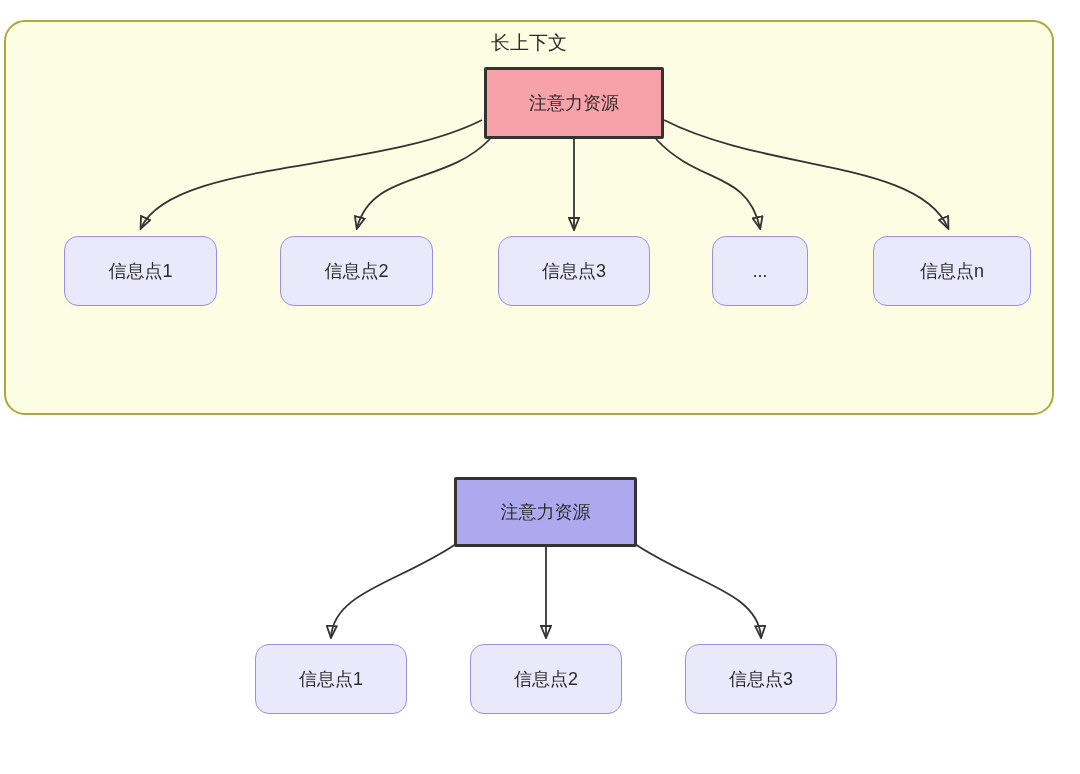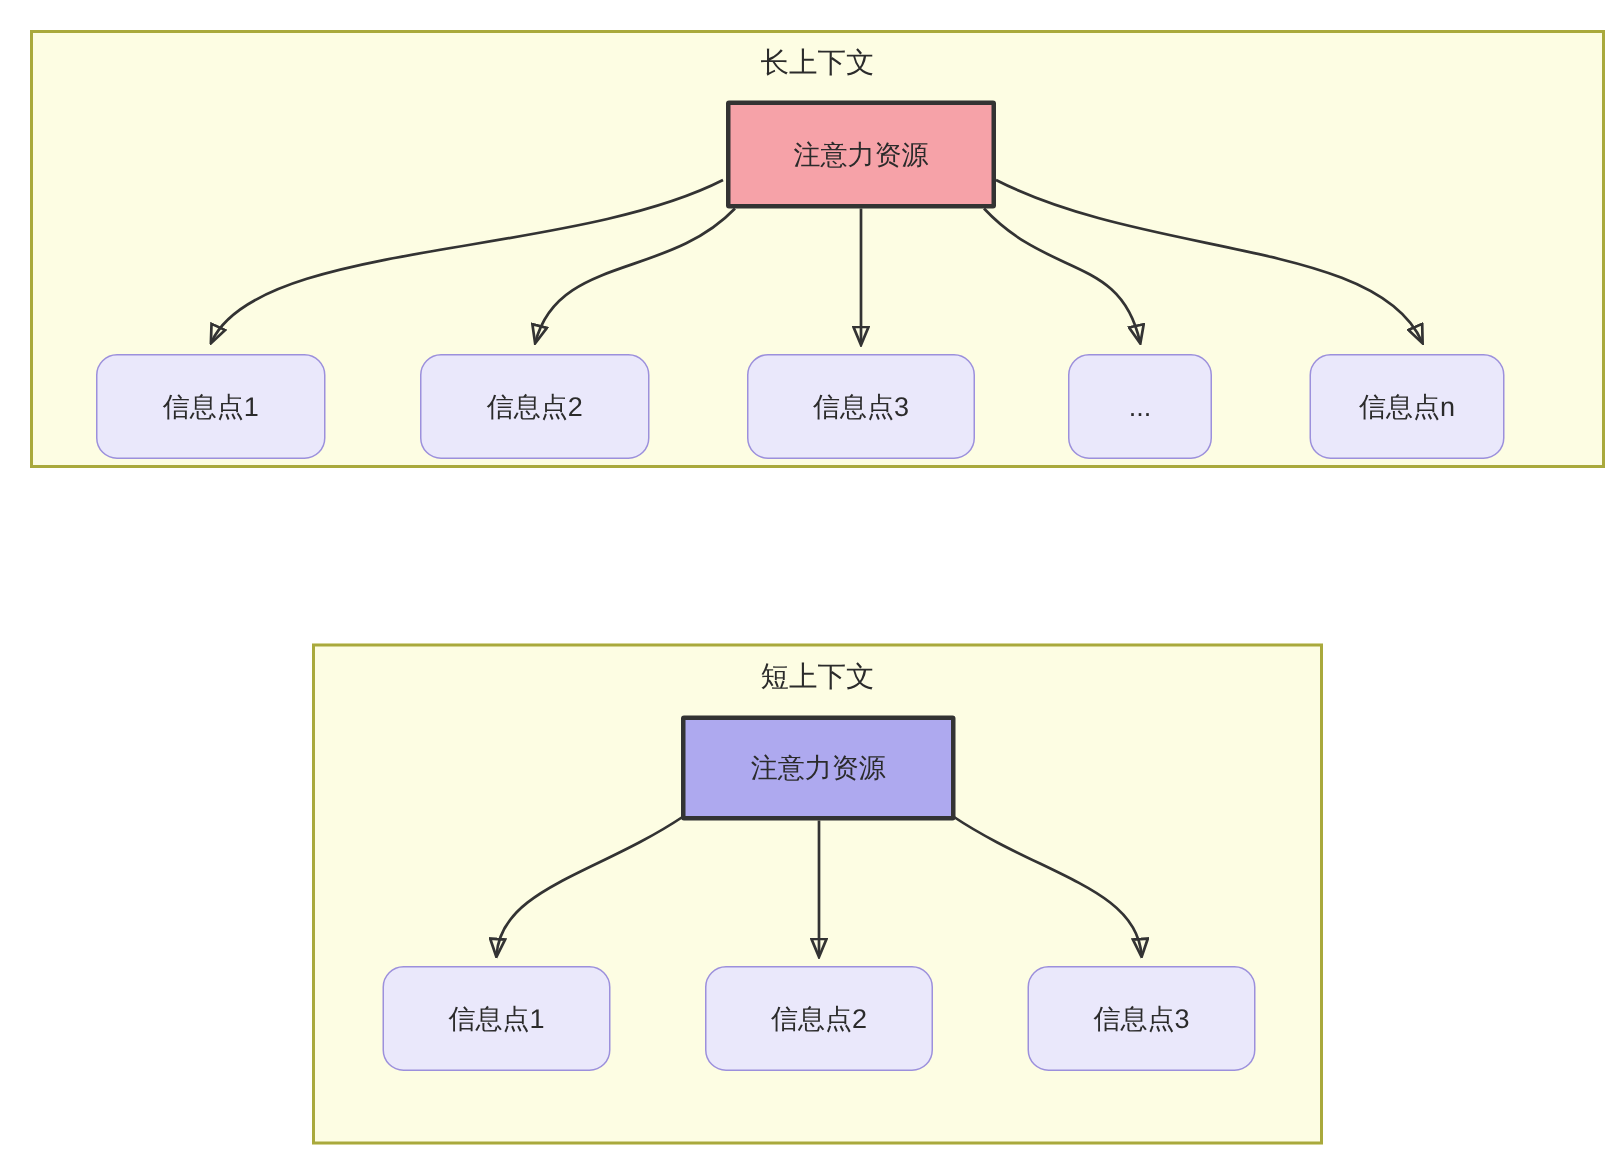--- a/index.html
+++ b/index.html
@@ -71,27 +71,24 @@
     background: var(--info-bg);
     border: 1.5px solid var(--info-border);
     border-radius: 14px;
   }
 </style>
 </head>
 <body>
 
 <div class="canvas">
 
-  <div class="panel" style="left:20px; top:20px; width:1050px; height:292px;">
+  <div class="panel" style="left:4px; top:20px; width:1050px; height:395px;border-radius:21px;">
     <div class="panel-title">长上下文</div>
   </div>
 
-  <div class="panel" style="left:208px; top:429px; width:674px; height:334px;">
-    <div class="panel-title">短上下文</div>
-  </div>
 
   <svg class="arrows" width="1080" height="774" viewBox="0 0 1080 774">
     <defs>
       <marker id="arrowhead" markerUnits="userSpaceOnUse" markerWidth="14" markerHeight="12" refX="12" refY="6" orient="auto">
         <path class="arrowhead-shape" d="M1,1 L13,6 L1,11 Z"></path>
       </marker>
     </defs>
 
     <path d="M 482 120 C 380 172, 172 160, 141 228" marker-end="url(#arrowhead)"></path>
     <path d="M 490 139 C 445 186, 372 170, 357 228" marker-end="url(#arrowhead)"></path>
@@ -113,21 +110,21 @@
   </div>
   <div class="node info" style="left:280px; top:236px; width:153px; height:70px;">
     <span>信息点2</span>
   </div>
   <div class="node info" style="left:498px; top:236px; width:152px; height:70px;">
     <span>信息点3</span>
   </div>
   <div class="node info" style="left:712px; top:236px; width:96px; height:70px;">
     <span>...</span>
   </div>
-  <div class="node info" style="left:873px; top:236px; width:130px; height:70px;">
+  <div class="node info" style="left:873px; top:236px; width:158px; height:70px;">
     <span>信息点n</span>
   </div>
 
   <div class="node attention short" style="left:454px; top:477px; width:183px; height:70px;">
     <span>注意力资源</span>
   </div>
 
   <div class="node info" style="left:255px; top:644px; width:152px; height:70px;">
     <span>信息点1</span>
   </div>

